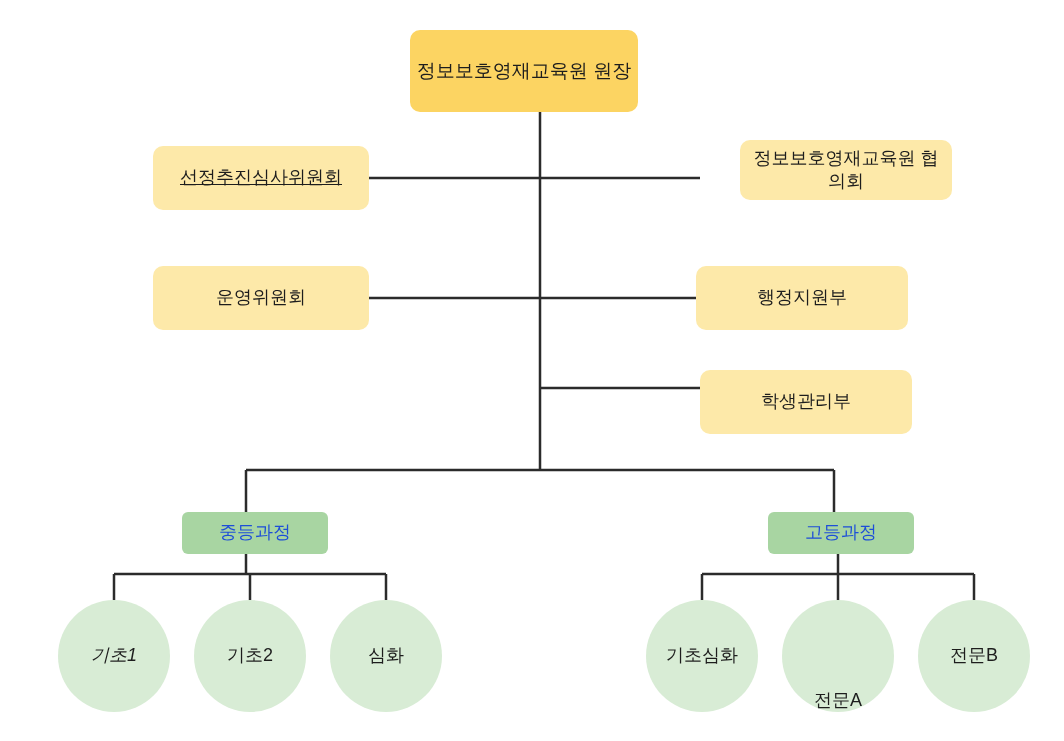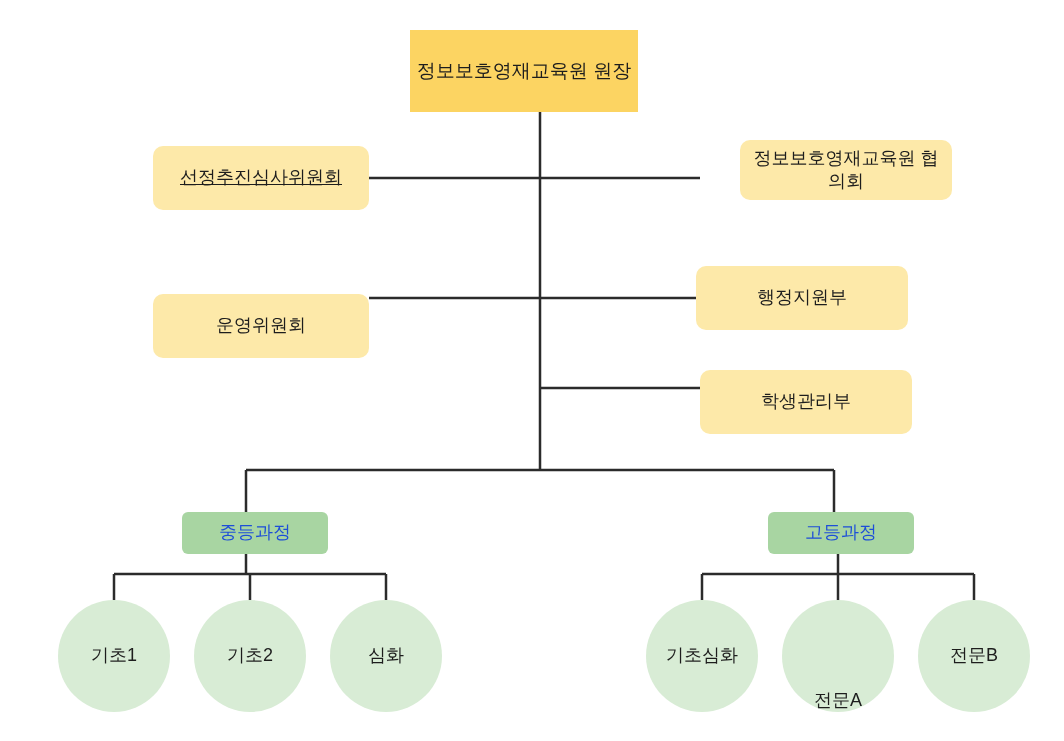--- a/index.html
+++ b/index.html
@@ -30,21 +30,21 @@
     box-sizing: border-box;
     display: flex;
     align-items: center;
     justify-content: center;
     text-align: center;
     line-height: 1.3;
     z-index: 2;
   }
   .node-root {
     background: #fcd462;
-    border-radius: 0;
+    border-radius: 10px;
     font-size: 19px;
     color: #1d1d1d;
   }
   .node-box {
     background: #fde9a9;
     border-radius: 10px;
     font-size: 18px;
     color: #1d1d1d;
   }
   .node-dept {
@@ -92,36 +92,36 @@
   <div id="nodes-layer">
       <div class="node node-root" style="left: 410px; top: 30px; width: 228px; height: 82px;">
         <span>정보보호영재교육원 원장</span>
       </div>
       <div class="node node-box" style="left: 153px; top: 146px; width: 216px; height: 64px; text-decoration: underline;">
         <span>선정추진심사위원회</span>
       </div>
       <div class="node node-box" style="left: 740px; top: 140px; width: 212px; height: 60px;">
         <span>정보보호영재교육원 협의회</span>
       </div>
-      <div class="node node-box" style="left: 153px; top: 266px; width: 216px; height: 64px; margin-top: 28px;">
+      <div class="node node-box" style="left: 153px; top: 266px; width: 216px; height: 64px;">
         <span>운영위원회</span>
       </div>
       <div class="node node-box" style="left: 676px; top: 266px; width: 212px; height: 64px; margin-left: 20px;">
         <span>행정지원부</span>
       </div>
       <div class="node node-box" style="left: 700px; top: 370px; width: 212px; height: 64px;">
         <span>학생관리부</span>
       </div>
       <div class="node node-dept" style="left: 182px; top: 512px; width: 146px; height: 42px;">
         <span>중등과정</span>
       </div>
       <div class="node node-dept" style="left: 768px; top: 512px; width: 146px; height: 42px; text-align: center;">
         <span>고등과정</span>
       </div>
-      <div class="node node-circle" style="left: 58px; top: 600px; width: 112px; height: 112px;">
+      <div class="node node-circle" style="left: 58px; top: 600px; width: 112px; height: 112px; font-style: italic;">
         <span>기초1</span>
       </div>
       <div class="node node-circle" style="left: 194px; top: 600px; width: 112px; height: 112px;">
         <span>기초2</span>
       </div>
       <div class="node node-circle" style="left: 330px; top: 600px; width: 112px; height: 112px;">
         <span>심화</span>
       </div>
       <div class="node node-circle" style="left: 646px; top: 600px; width: 112px; height: 112px;">
         <span>기초심화</span>

